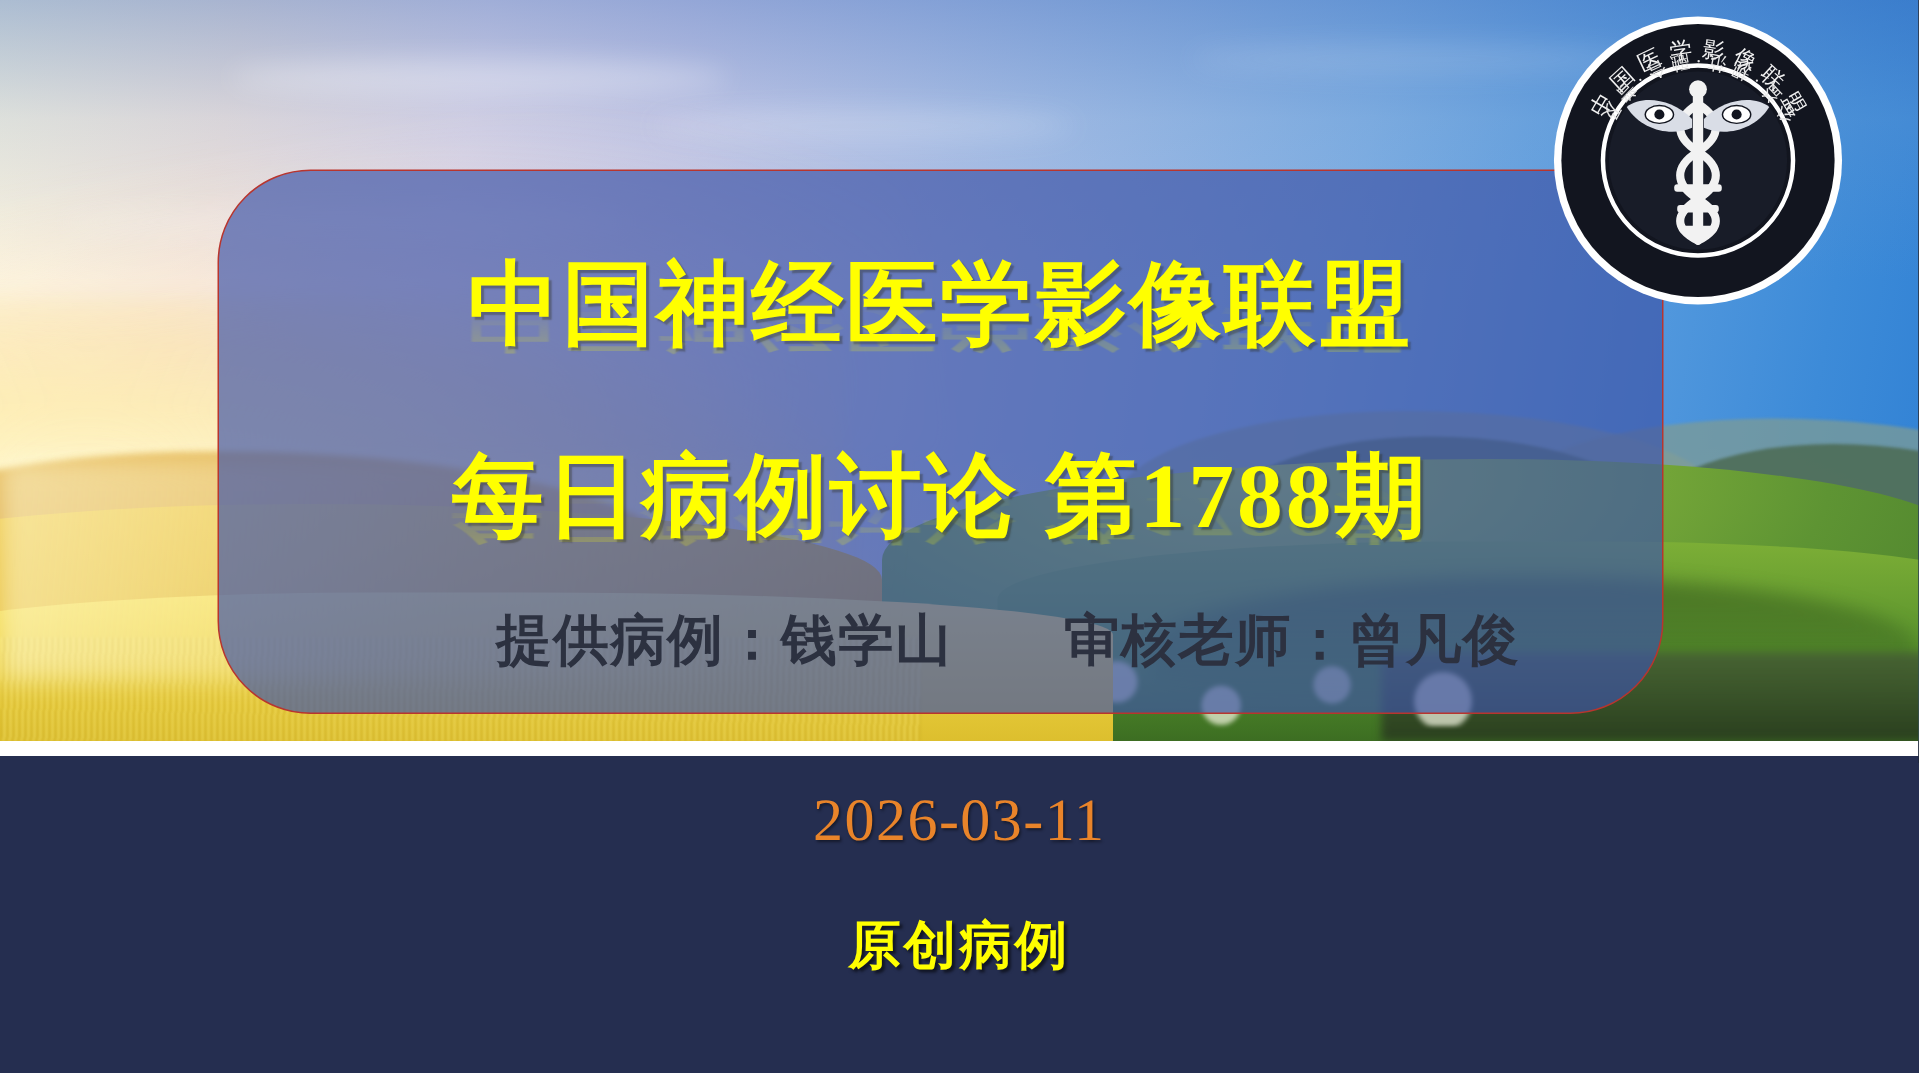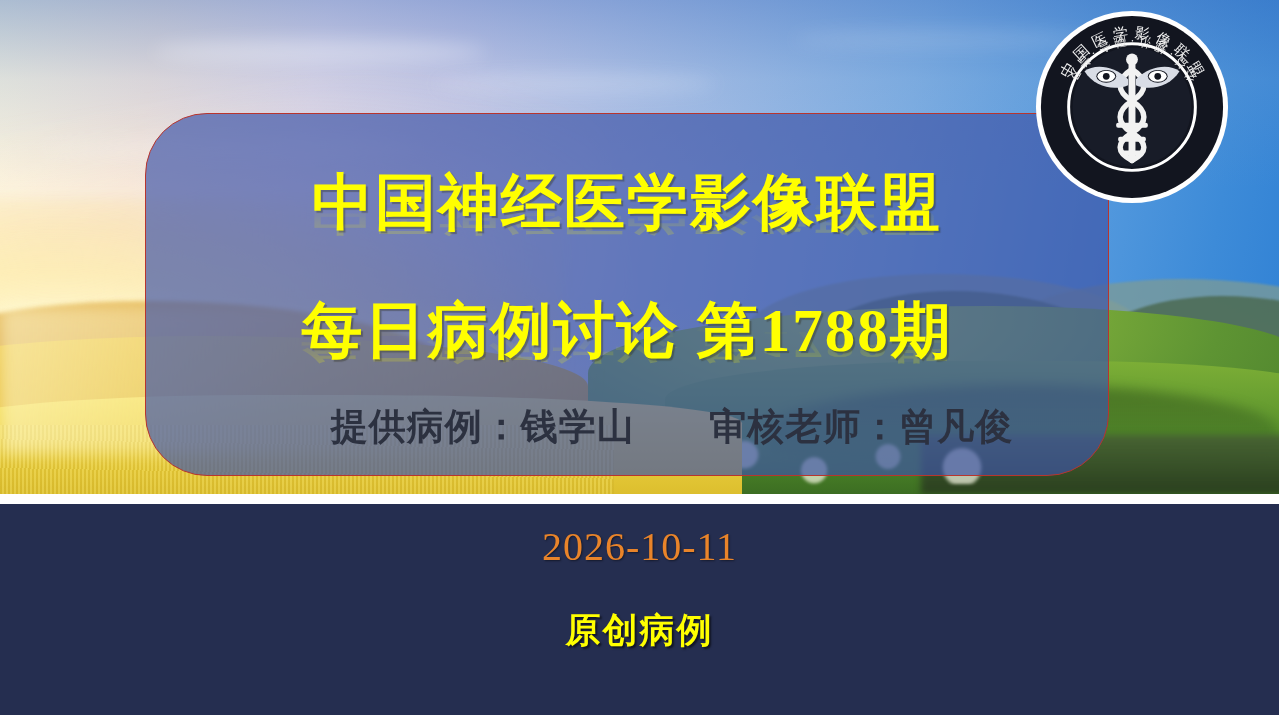--- a/index.html
+++ b/index.html
@@ -407,21 +407,21 @@
     <div class="title-reflect title-reflect-2">每日病例讨论  第1788期</div>
     <div class="title-line title-line-2">每日病例讨论  第1788期</div>
 
     <div class="credits-line">
       <span>提供病例：钱学山</span>
       <span class="credits-gap"></span>
       <span>审核老师：曾凡俊</span>
     </div>
   </div>
 
-  <div class="date-text">2026-10-11</div>
+  <div class="date-text">2026-03-11</div>
   <div class="original-text">原创病例</div>
 
   <div class="logo">
     <svg viewBox="0 0 200 200" xmlns="http://www.w3.org/2000/svg">
       <defs>
         <path id="arcTop" d="M 30,100 A 70,70 0 0 1 170,100" fill="none"></path>
         <path id="arcBottom" d="M 171,100 A 71,71 0 0 0 29,100" fill="none"></path>
       </defs>
 
       <circle cx="100" cy="100" r="97" fill="#ffffff"></circle>

